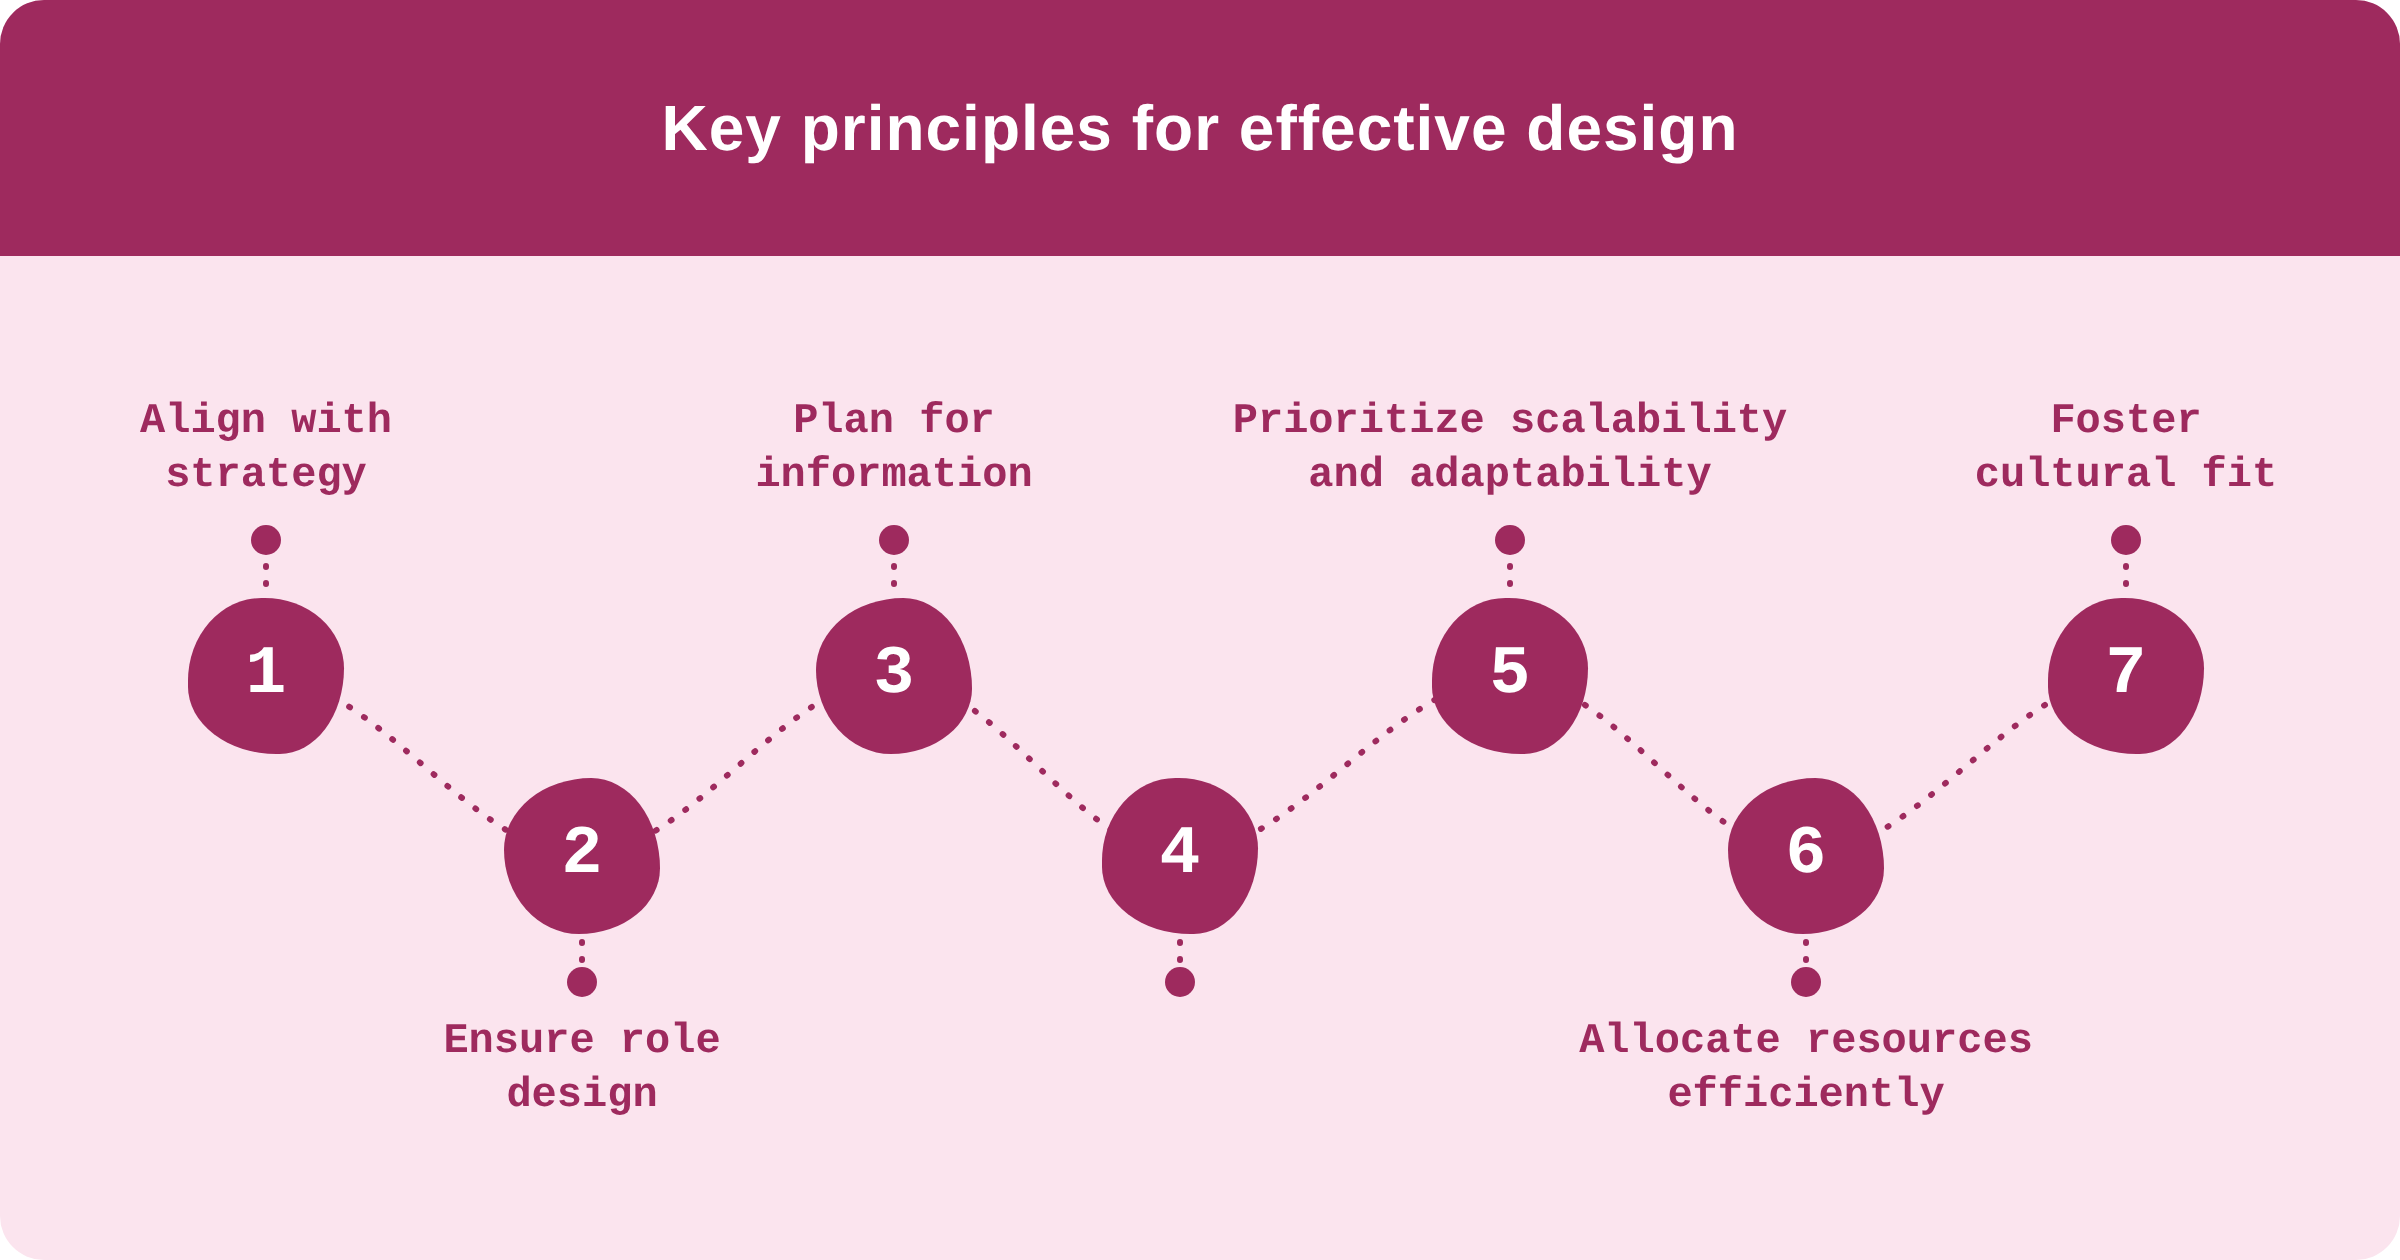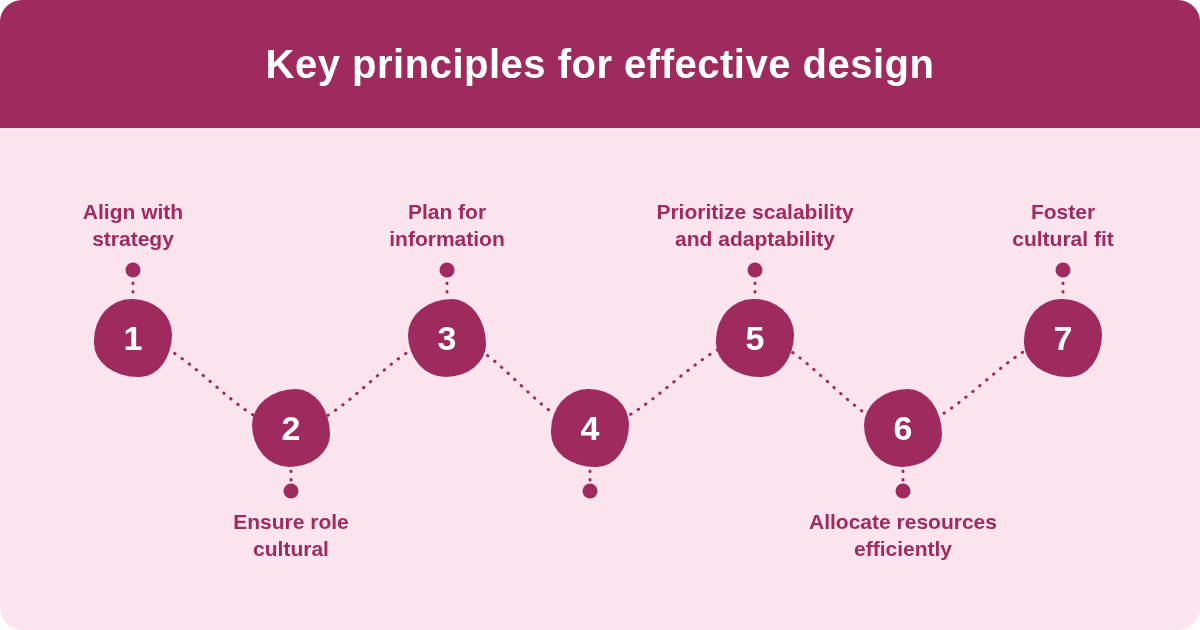--- a/index.html
+++ b/index.html
@@ -21,27 +21,27 @@
     overflow:hidden;
     background:var(--card_bg);
   }
   .header{
     height:128px;
     background:var(--header_bg);
     display:flex;align-items:center;justify-content:center;
   }
   .header h1{
     color:var(--title);
-    font-size:40px;
+    font-size:32px;
     font-weight:bold;
     letter-spacing:.5px;
   }
   .diagram{
     position:relative;
-    width:1200px;height:502px;
+    width:1200px;height:502px;font-family:Liberation Mono, monospace;
   }
   .connectors{
     position:absolute;left:0;top:0;width:1200px;height:502px;
   }
   .connectors .wave{
     fill:none;
     stroke:var(--accent);
     stroke-width:3;
     stroke-linecap:round;
     stroke-dasharray:0.5 8.5;
@@ -116,21 +116,21 @@
     <div class="step-label" style="left:-37px;top:70px">Align with
 strategy</div>
     <div class="blob" style="left:94px;top:171px">
       <span>1</span>
     </div>
 
     <div class="blob alt" style="left:252px;top:261px">
       <span>2</span>
     </div>
     <div class="step-label" style="left:121px;top:380px">Ensure role
-cultural</div>
+design</div>
 
     <div class="step-label" style="left:277px;top:70px">Plan for
 information</div>
     <div class="blob alt" style="left:408px;top:171px">
       <span>3</span>
     </div>
 
     <div class="blob" style="left:551px;top:261px">
       <span>4</span>
     </div>

